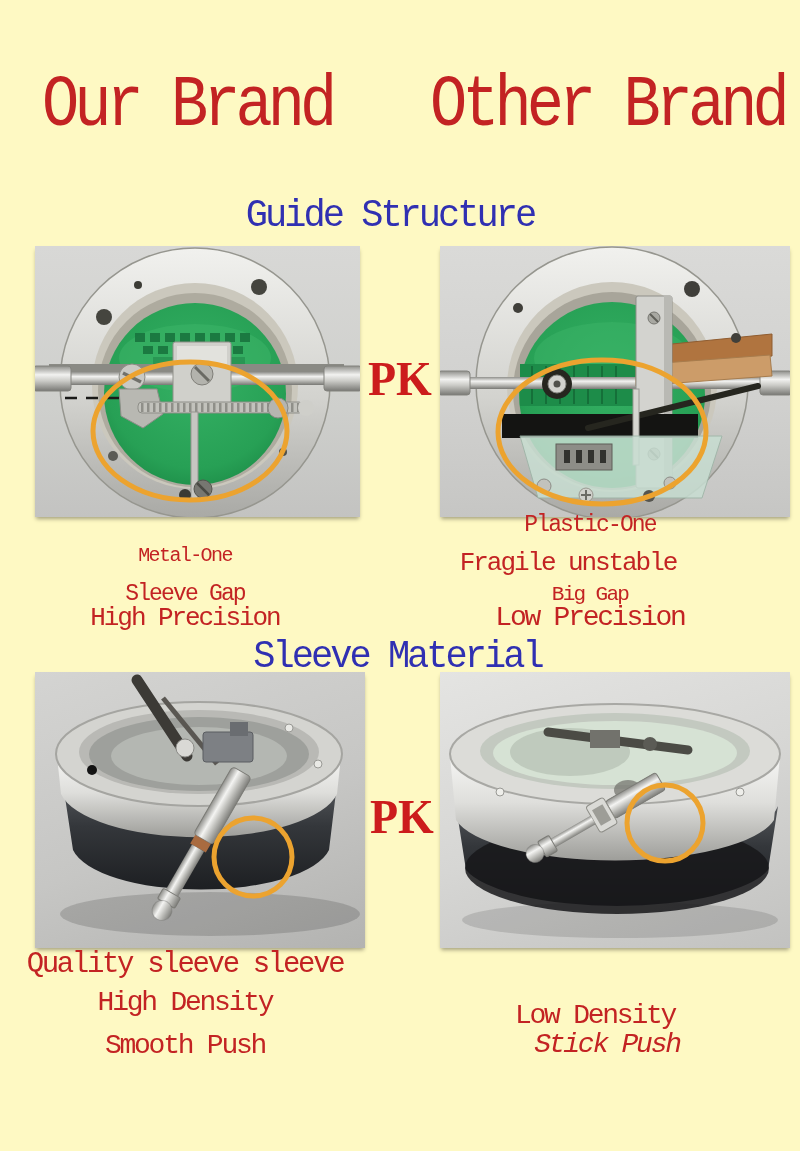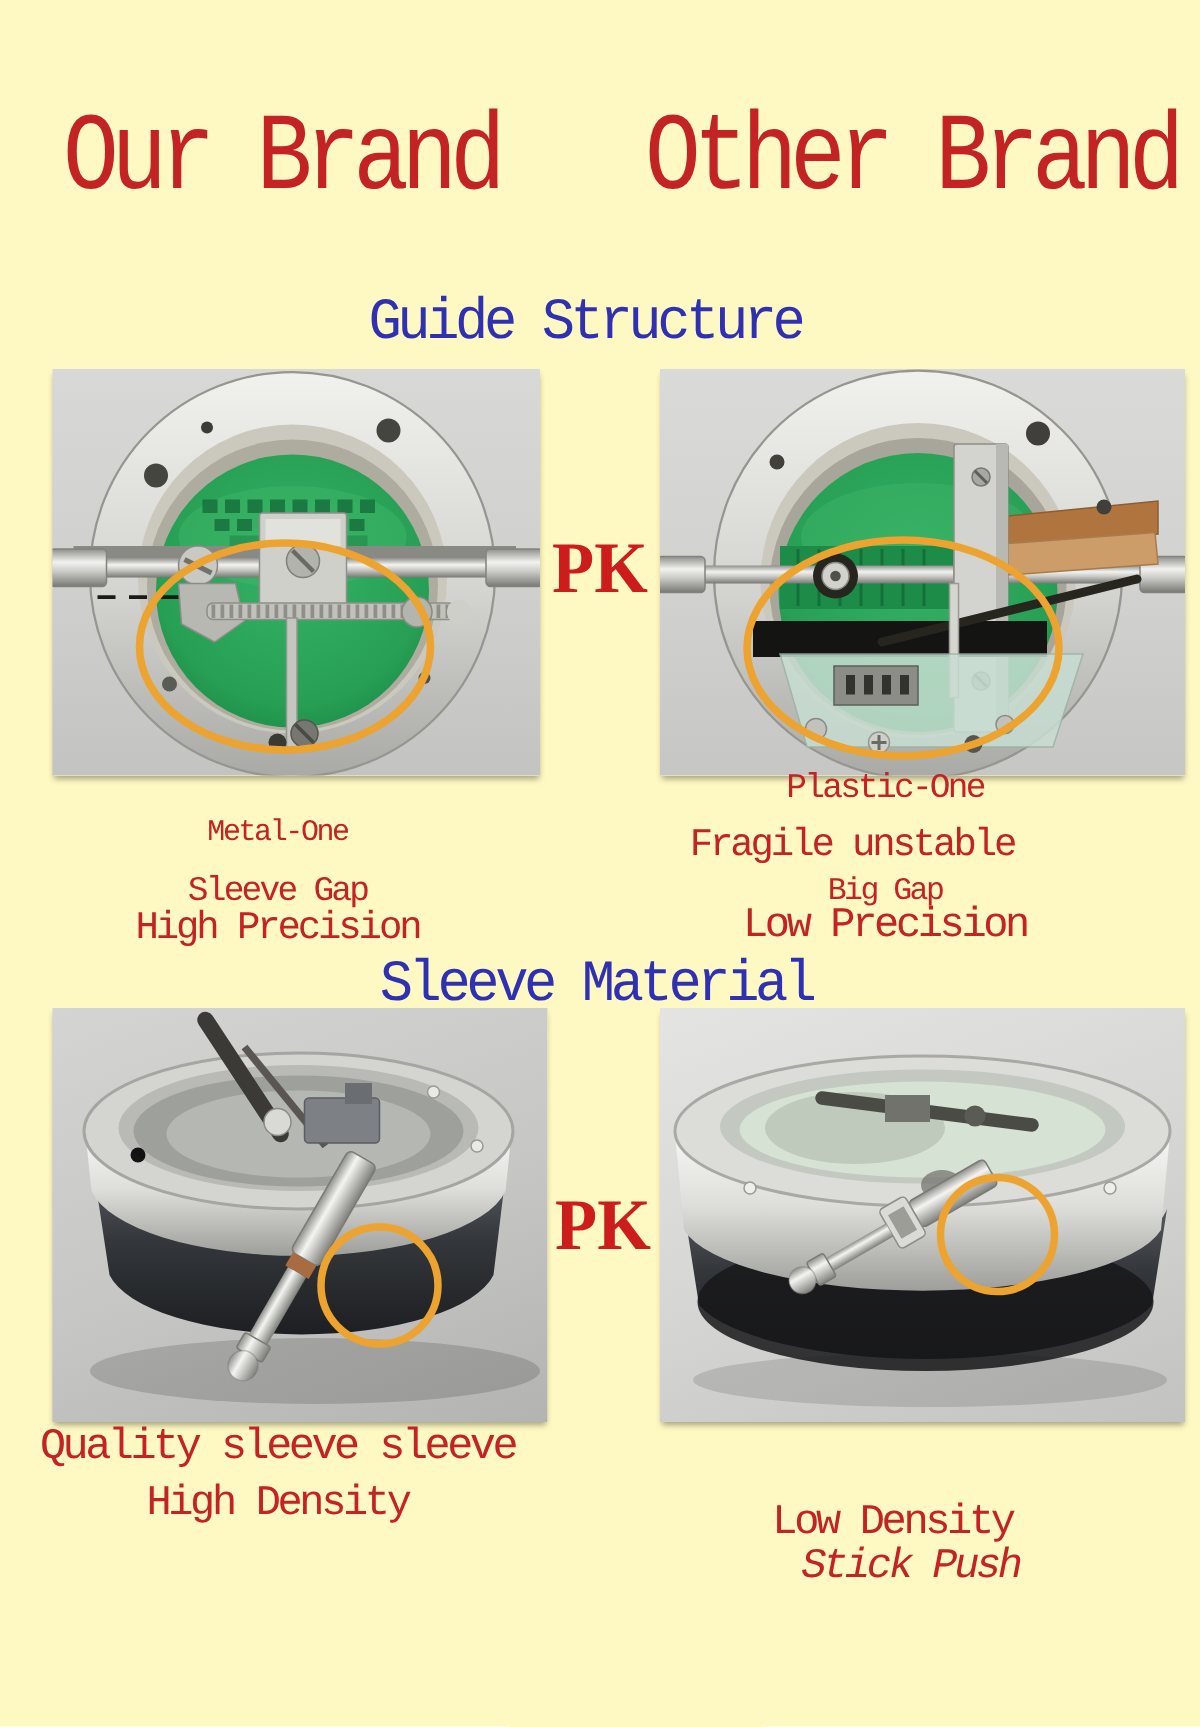--- a/index.html
+++ b/index.html
@@ -248,17 +248,18 @@
         <circle cx="205" cy="245" r="9" fill="url(#chrome)" stroke="#76767266"></circle>
       </g>
       <circle cx="225" cy="151" r="38" fill="none" stroke="var(--orange)" stroke-width="5"></circle>
     </svg>
   </div>
 
   <div class="pk" style="left:370px;top:793px;">PK</div>
 
   <div class="t cap" style="left:15px;top:950px;width:340px;font-size:29px;">Quality sleeve sleeve</div>
   <div class="t cap" style="left:15px;top:988px;width:340px;font-size:28px;">High Density</div>
+  <div class="t cap" style="left:15px;top:1031px;width:340px;font-size:28px;">Smooth Push</div>
 
   <div class="t cap" style="left:425px;top:987px;width:340px;font-size:28px;margin-top:14px;">Low Density</div>
   <div class="t cap" style="left:437px;top:1030px;width:340px;font-size:28px;font-style:italic;">Stick Push</div>
 
 </div>
 
 </body></html>

